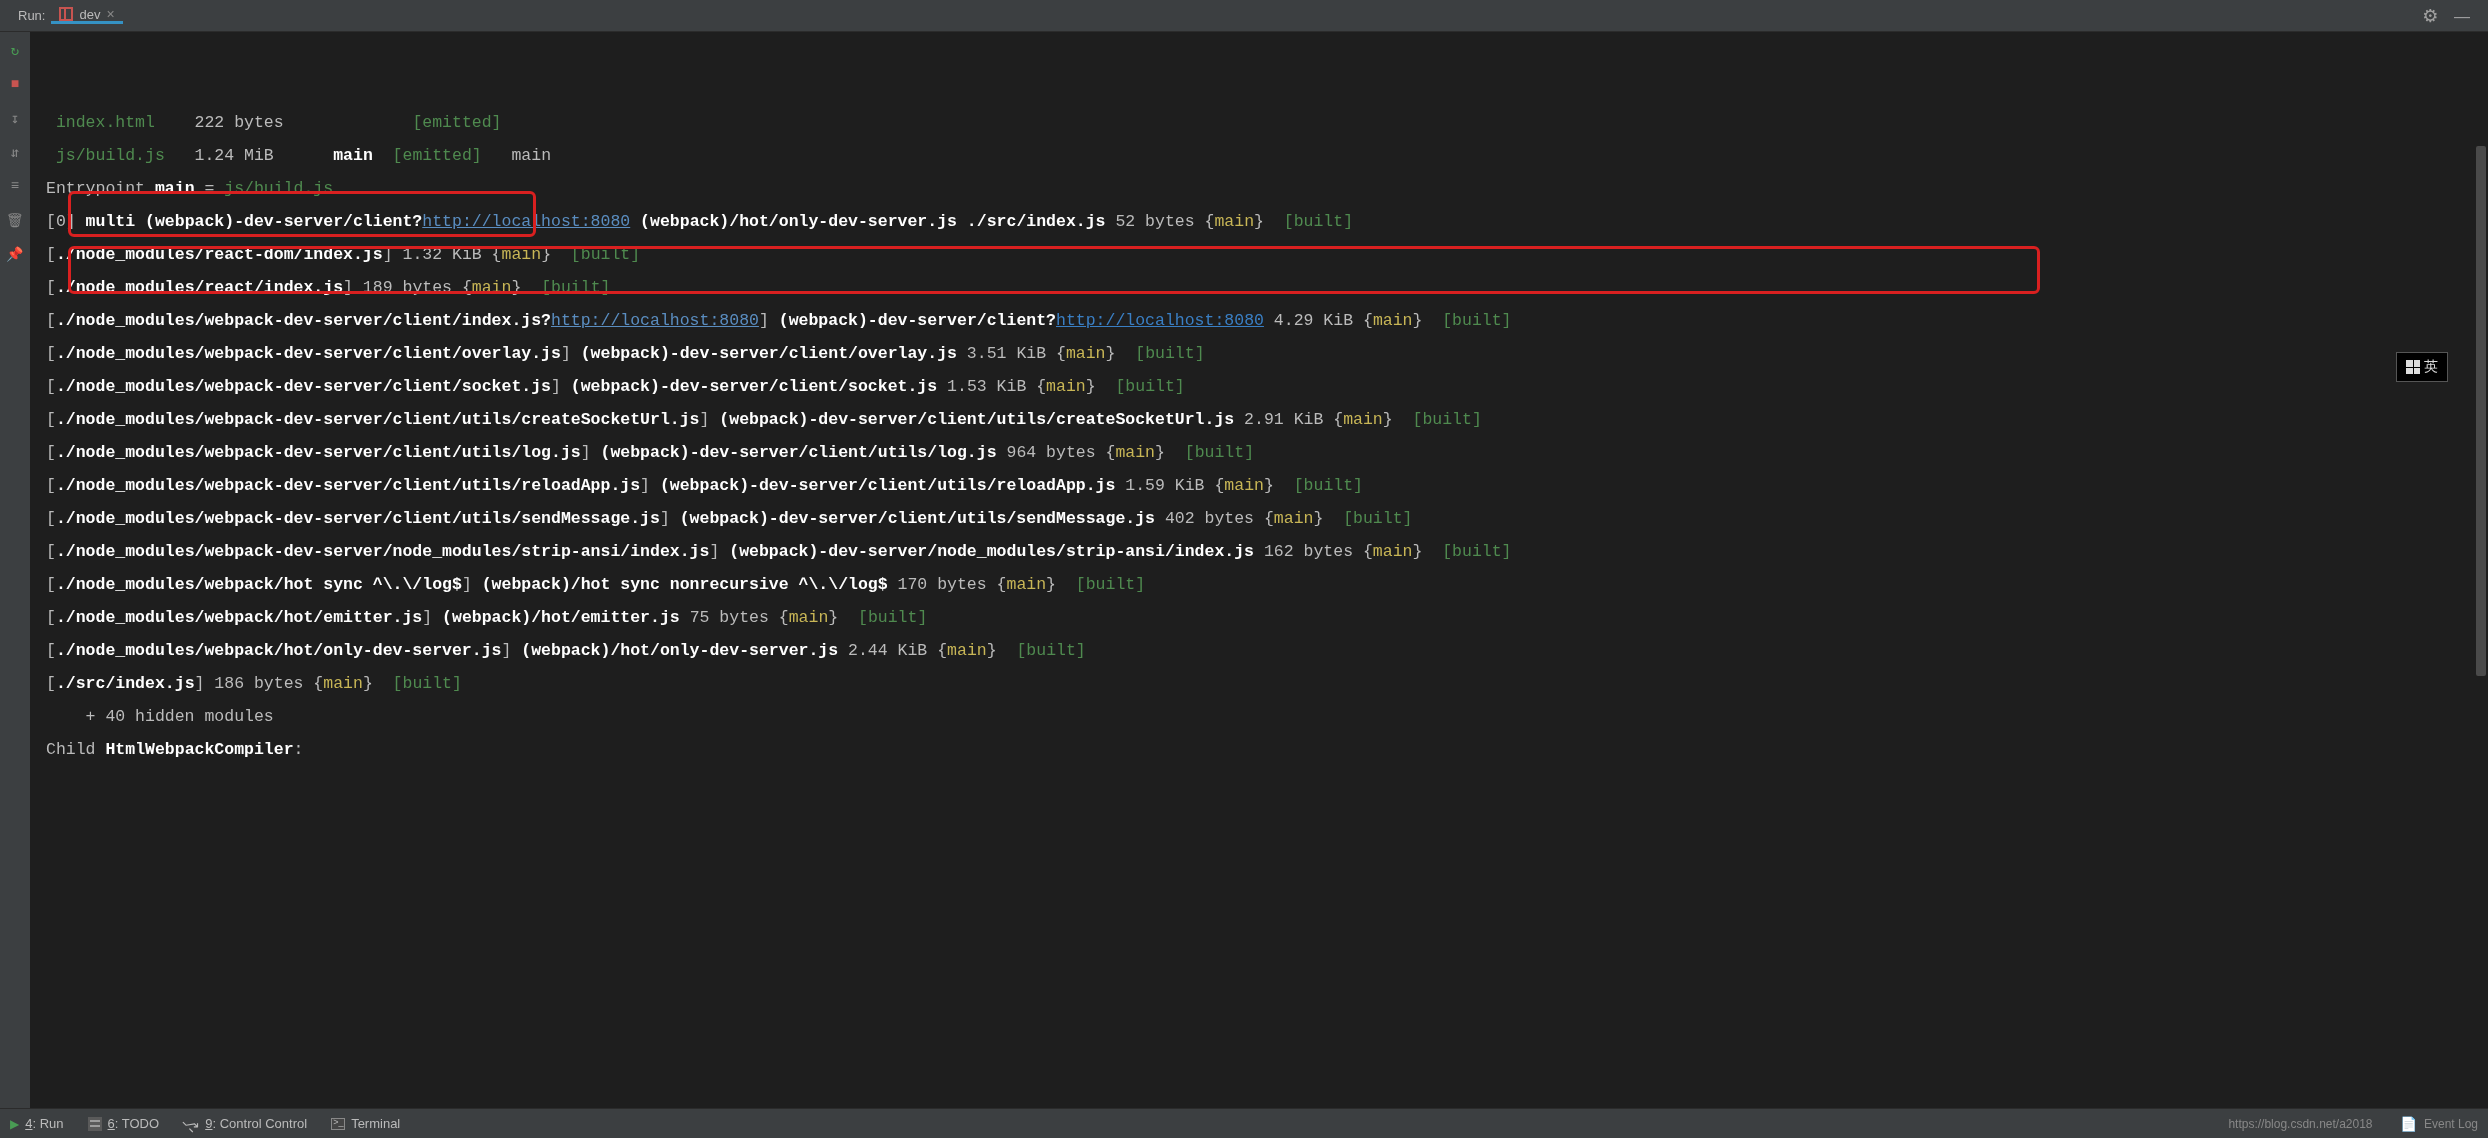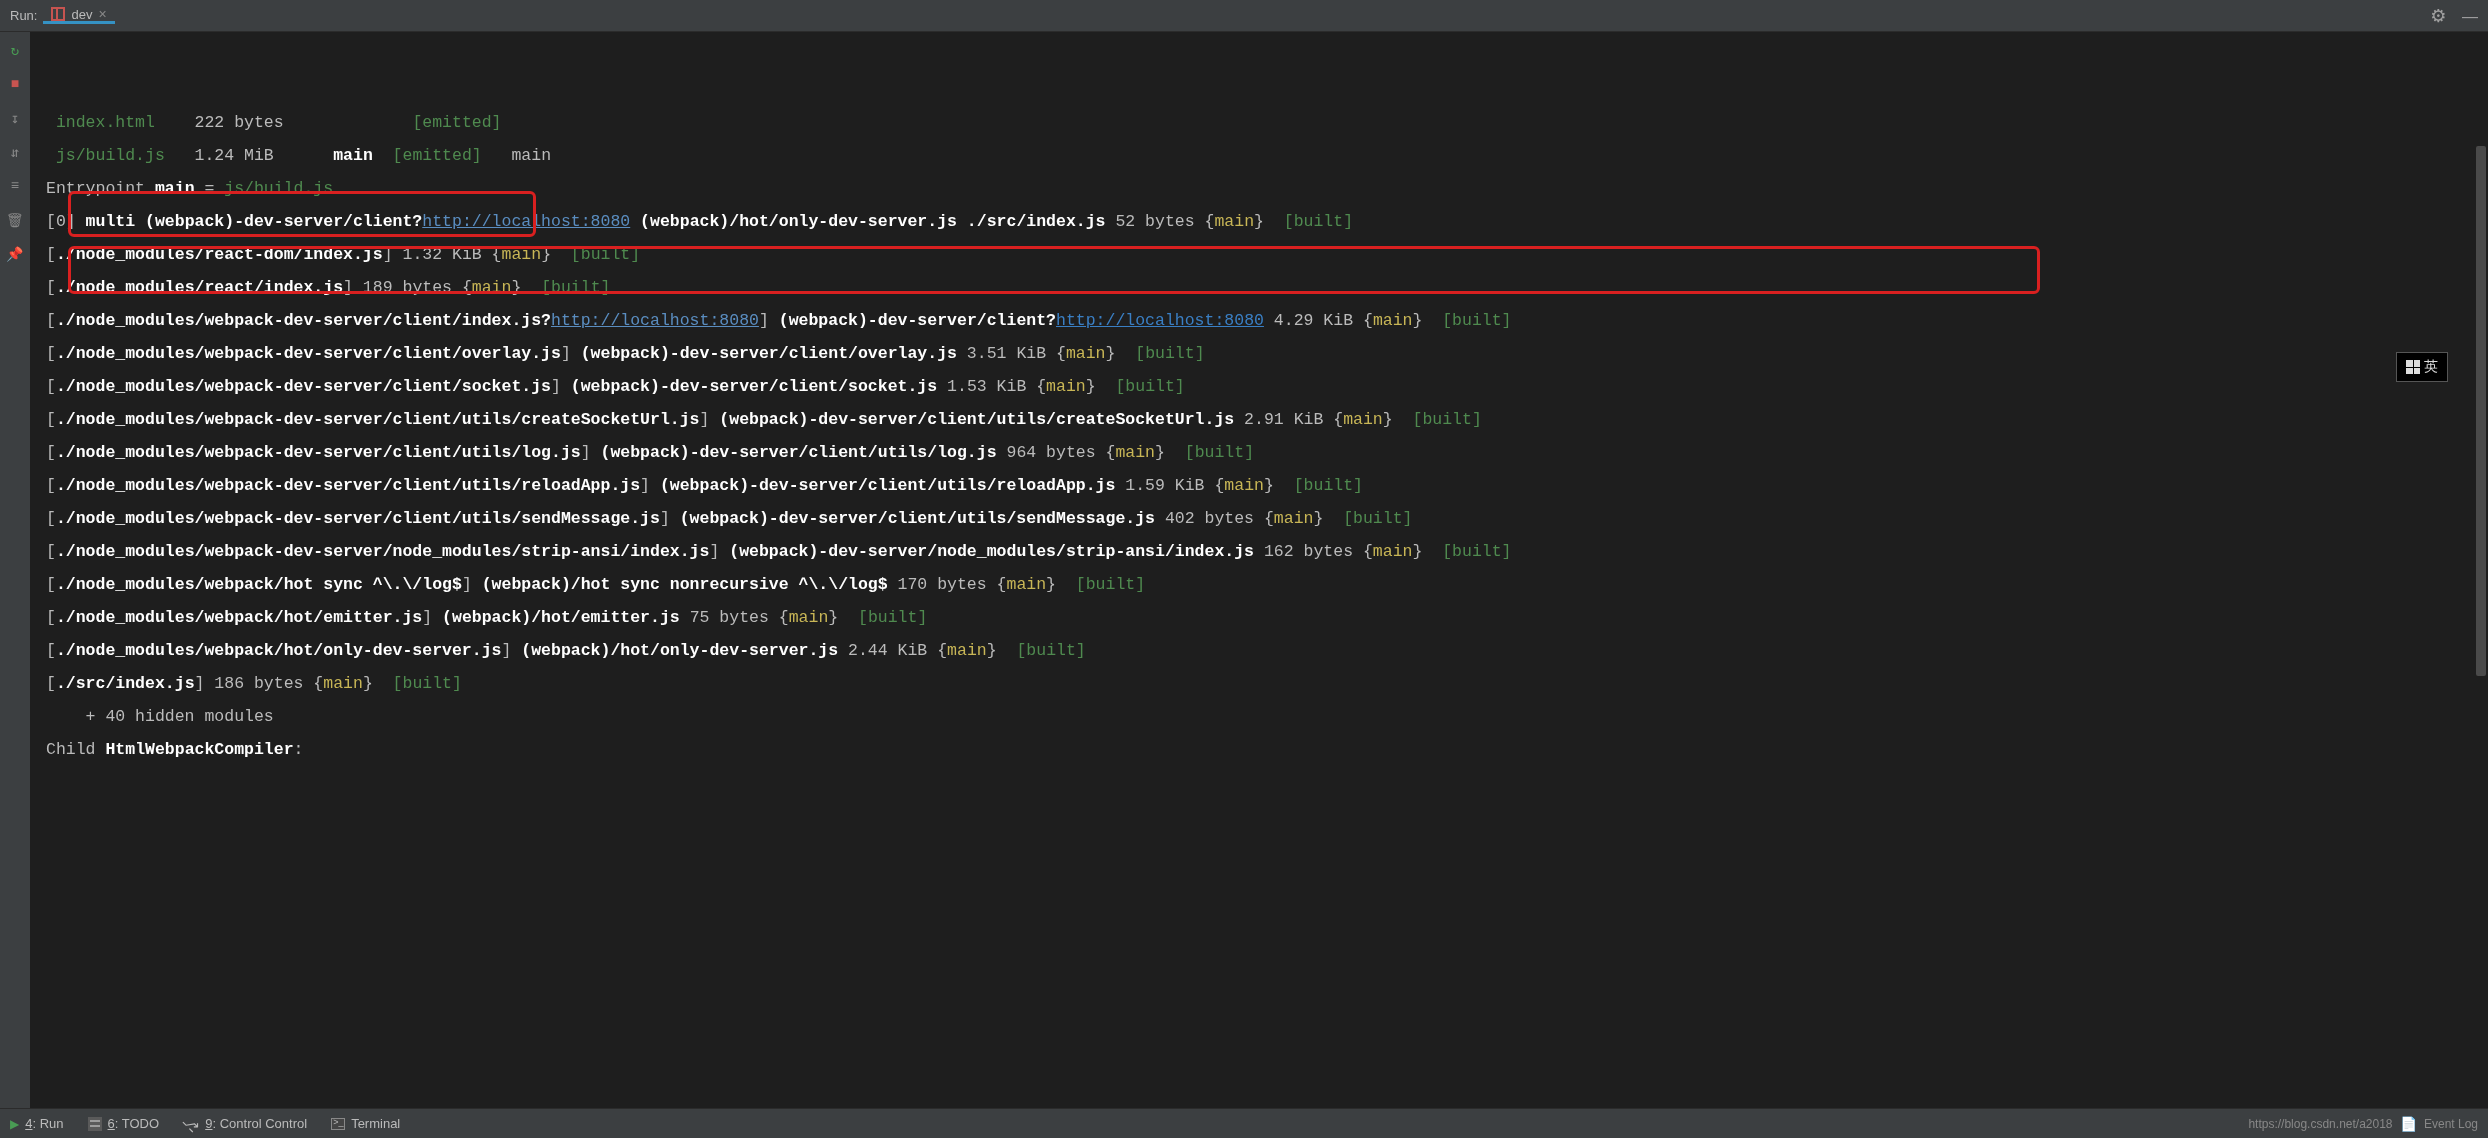--- a/index.html
+++ b/index.html
@@ -14,21 +14,21 @@
     display: flex;
     flex-direction: column;
   }
   .top-bar {
     height: 32px;
     background: #3c3f41;
     border-bottom: 1px solid #2b2b2b;
     display: flex;
     align-items: center;
     justify-content: space-between;
-    padding: 0 10px;
+    padding: 0 18px;
     font-family: "Segoe UI", Arial, sans-serif;
     font-size: 13px;
     color: #bbbbbb;
   }
   .top-left { display: flex; align-items: center; gap: 6px; }
   .run-label { color: #bbbbbb; }
   .tab-dev {
     display: flex; align-items: center; gap: 6px;
     padding: 4px 8px;
     border-bottom: 3px solid #3592c4;
@@ -145,21 +145,21 @@
     display: inline-block;
     transform: rotate(45deg);
     font-size: 14px; color: #bbbbbb;
   }
   .term-icon {
     display: inline-block; width: 14px; height: 12px;
     background: #444; border: 1px solid #888;
     position: relative;
   }
   .term-icon::after { content: ">_"; position: absolute; top: -2px; left: 1px; font-size: 9px; color: #bbb; }
-  .status-right { display: flex; align-items: center; gap: 8px; color: #888; font-size: 12px; }
+  .status-right { display: flex; align-items: center; gap: 28px; color: #888; font-size: 12px; }
   .event-icon { color: #888; font-size: 14px; }
 
   .scrollbar {
     position: absolute;
     right: 2px;
     top: 8px;
     width: 10px;
     bottom: 8px;
   }
   .scrollbar .thumb {

